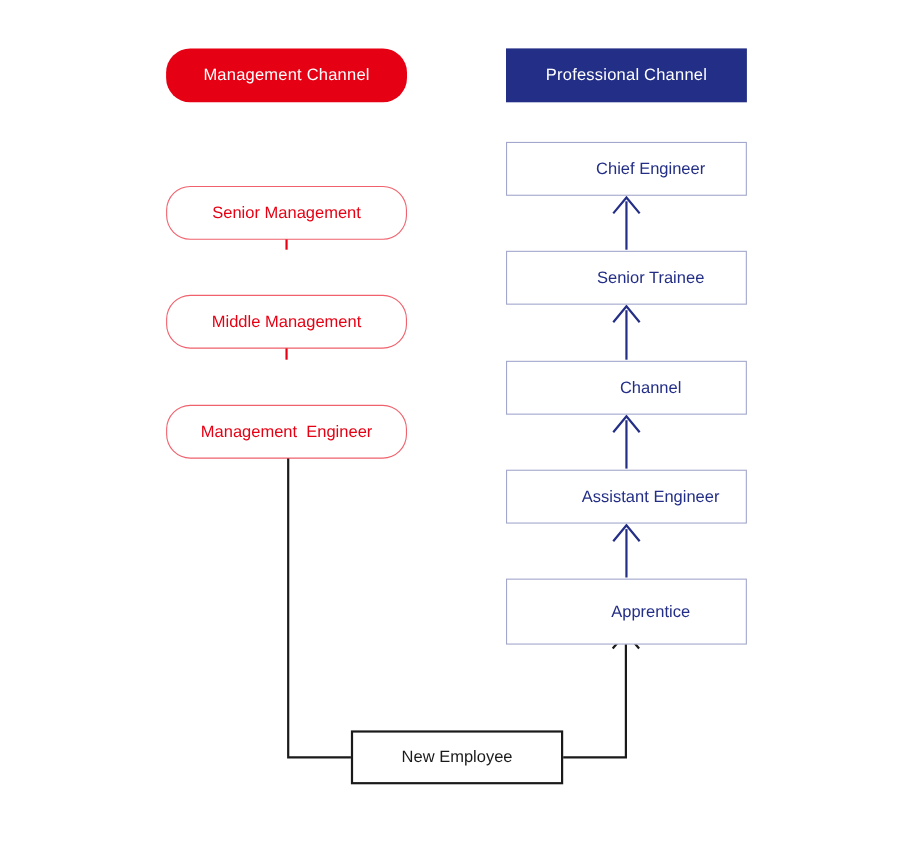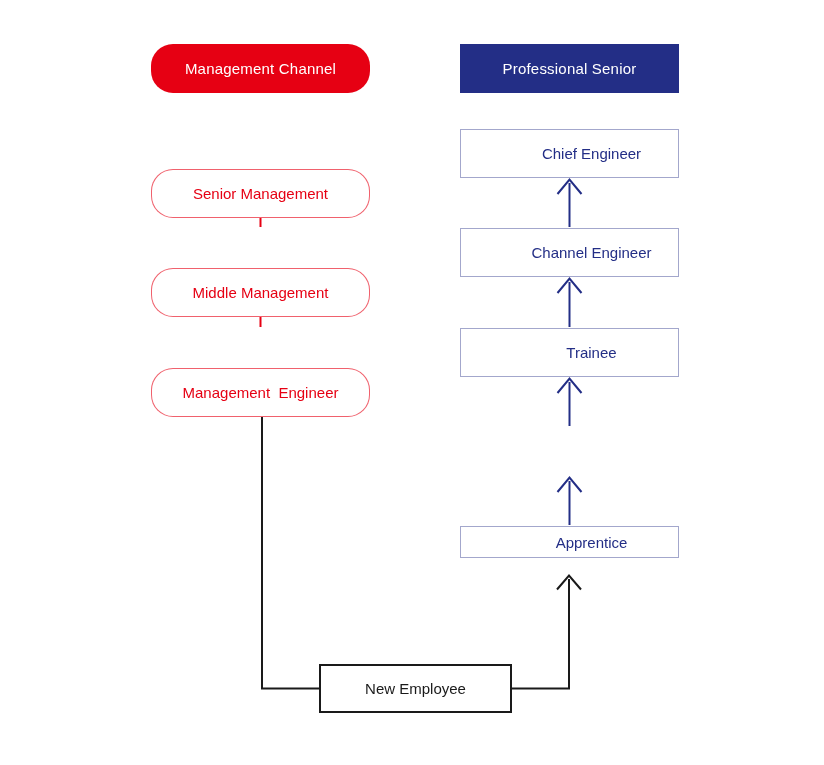--- a/index.html
+++ b/index.html
@@ -27,21 +27,21 @@
   .level.blue{border:1px solid rgba(35,46,134,.42);color:var(--navy);padding-left:44px;}
   .start-box{border:2px solid var(--black);color:var(--black);text-align:right;}
   
   .col-left{left:151px;width:219px;border-radius:22px;}
   .col-right{left:460px;width:219px;}
   .row-h{top:44px;height:49px;}
   .row-1{top:129px;height:49px;}
   .row-2{top:228px;height:49px;}
   .row-3{top:328px;height:49px;}
   .row-4{top:427px;height:49px;}
-  .row-5{top:526px;height:32px;}
+  .row-5{top:526px;height:60px;}
   .start-pos{left:319px;top:664px;width:193px;height:49px;}
   
   .stroke-red{stroke:var(--red);}
   .stroke-blue{stroke:var(--navy);}
   .stroke-black{stroke:var(--black);}
   .shaft,.head,.elbow{fill:none;stroke-width:2px;}
 </style>
 </head>
 <body>
 
@@ -92,30 +92,33 @@
     <span class="lbl">Senior Management</span>
   </div>
   <div class="box level red col-left row-2">
     <span class="lbl">Middle Management</span>
   </div>
   <div class="box level red col-left row-3">
     <span class="lbl">Management  Engineer</span>
   </div>
 
   <div class="box header-box blue col-right row-h">
-    <span class="lbl">Professional Senior</span>
+    <span class="lbl">Professional Channel</span>
   </div>
   <div class="box level blue col-right row-1">
     <span class="lbl">Chief Engineer</span>
   </div>
   <div class="box level blue col-right row-2">
-    <span class="lbl">Channel Engineer</span>
+    <span class="lbl">Senior Trainee</span>
   </div>
   <div class="box level blue col-right row-3">
-    <span class="lbl">Trainee</span>
+    <span class="lbl">Channel</span>
+  </div>
+  <div class="box level blue col-right row-4">
+    <span class="lbl">Assistant Engineer</span>
   </div>
   <div class="box level blue col-right row-5">
     <span class="lbl">Apprentice</span>
   </div>
 
   <div class="box start-box start-pos">
     <span class="lbl">New Employee</span>
   </div>
 
 </div>

